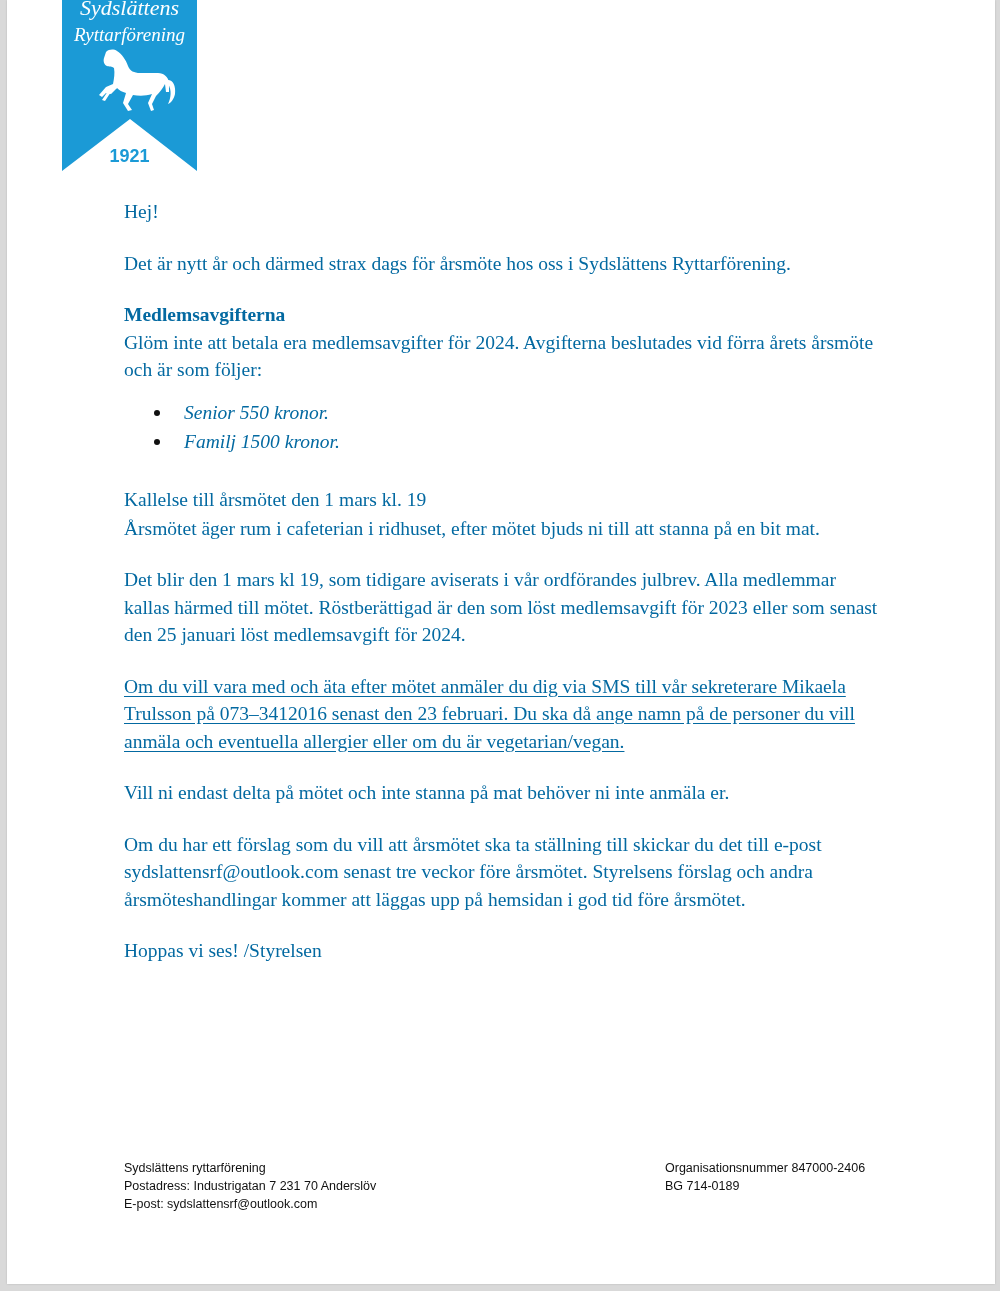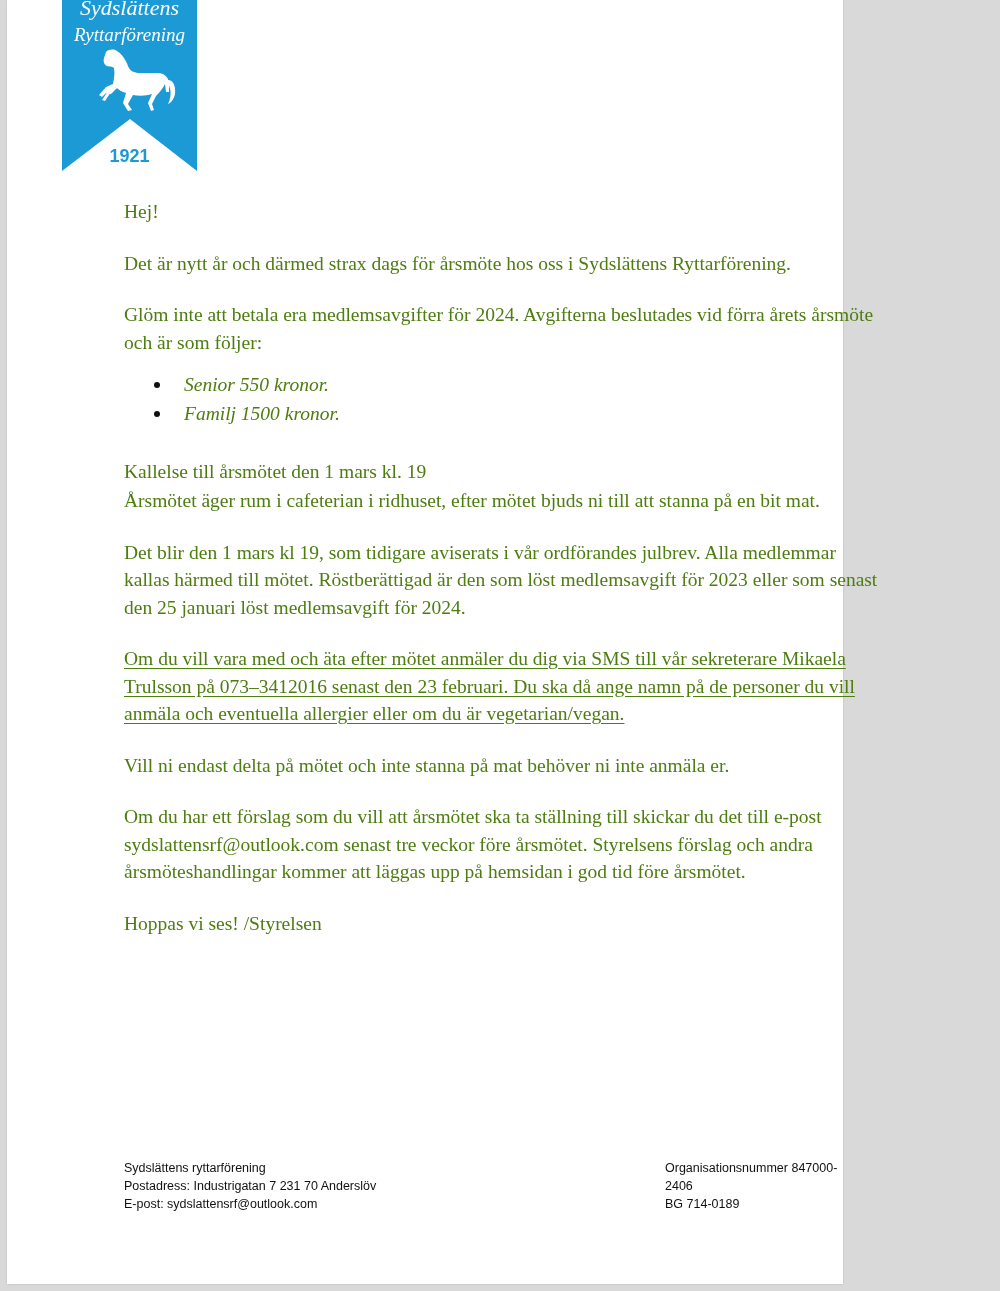--- a/index.html
+++ b/index.html
@@ -10,21 +10,21 @@
       width: 1000px;
       height: 1291px;
       background: #d9d9d9;
       position: relative;
       overflow: hidden;
     }
     .page {
       position: absolute;
       left: 7px;
       top: 0;
-      width: 836px;
+      width: 988px;
       height: 1284px;
       background: #ffffff;
       box-shadow: 0 0 2px rgba(0,0,0,0.15);
     }
     .logo {
       position: absolute;
       left: 55px;
       top: 0;
       width: 135px;
       height: 171px;
@@ -57,21 +57,21 @@
     }
 
     .body-text {
       position: absolute;
       left: 117px;
       top: 198px;
       width: 760px;
       font-family: "Liberation Serif", serif;
       font-size: 19.5px;
       line-height: 27.5px;
-      color: #4d7c0f;
+      color: #0369a1;
     }
     .body-text p { margin: 0; }
     .gap { height: 24px; }
     .h1 {
       font-weight: bold;
       margin: 0;
     }
     .h2 {
       font-weight: normal;
       font-size: 19.5px;
@@ -131,20 +131,21 @@
     <div class="logo-title l1">Sydslättens</div>
     <div class="logo-title l2">Ryttarförening</div>
     <div class="logo-year">1921</div>
   </div>
 
   <div class="body-text">
     <p>Hej!</p>
     <div class="gap"></div>
     <p>Det är nytt år och därmed strax dags för årsmöte hos oss i Sydslättens Ryttarförening.</p>
     <div class="gap"></div>
+    <p class="h1">Medlemsavgifterna</p>
     <p>Glöm inte att betala era medlemsavgifter för 2024. Avgifterna beslutades vid förra årets årsmöte och är som följer:</p>
     <ul class="fees">
       <li>Senior 550 kronor.</li>
       <li>Familj 1500 kronor.</li>
     </ul>
     <div class="gap" style="height:22px"></div>
     <p class="h2">Kallelse till årsmötet den 1 mars kl. 19</p>
     <p>Årsmötet äger rum i cafeterian i ridhuset, efter mötet bjuds ni till att stanna på en bit mat.</p>
     <div class="gap"></div>
     <p>Det blir den 1 mars kl 19, som tidigare aviserats i vår ordförandes julbrev. Alla medlemmar kallas härmed till mötet. Röstberättigad är den som löst medlemsavgift för 2023 eller som senast den 25 januari löst medlemsavgift för 2024.</p>

